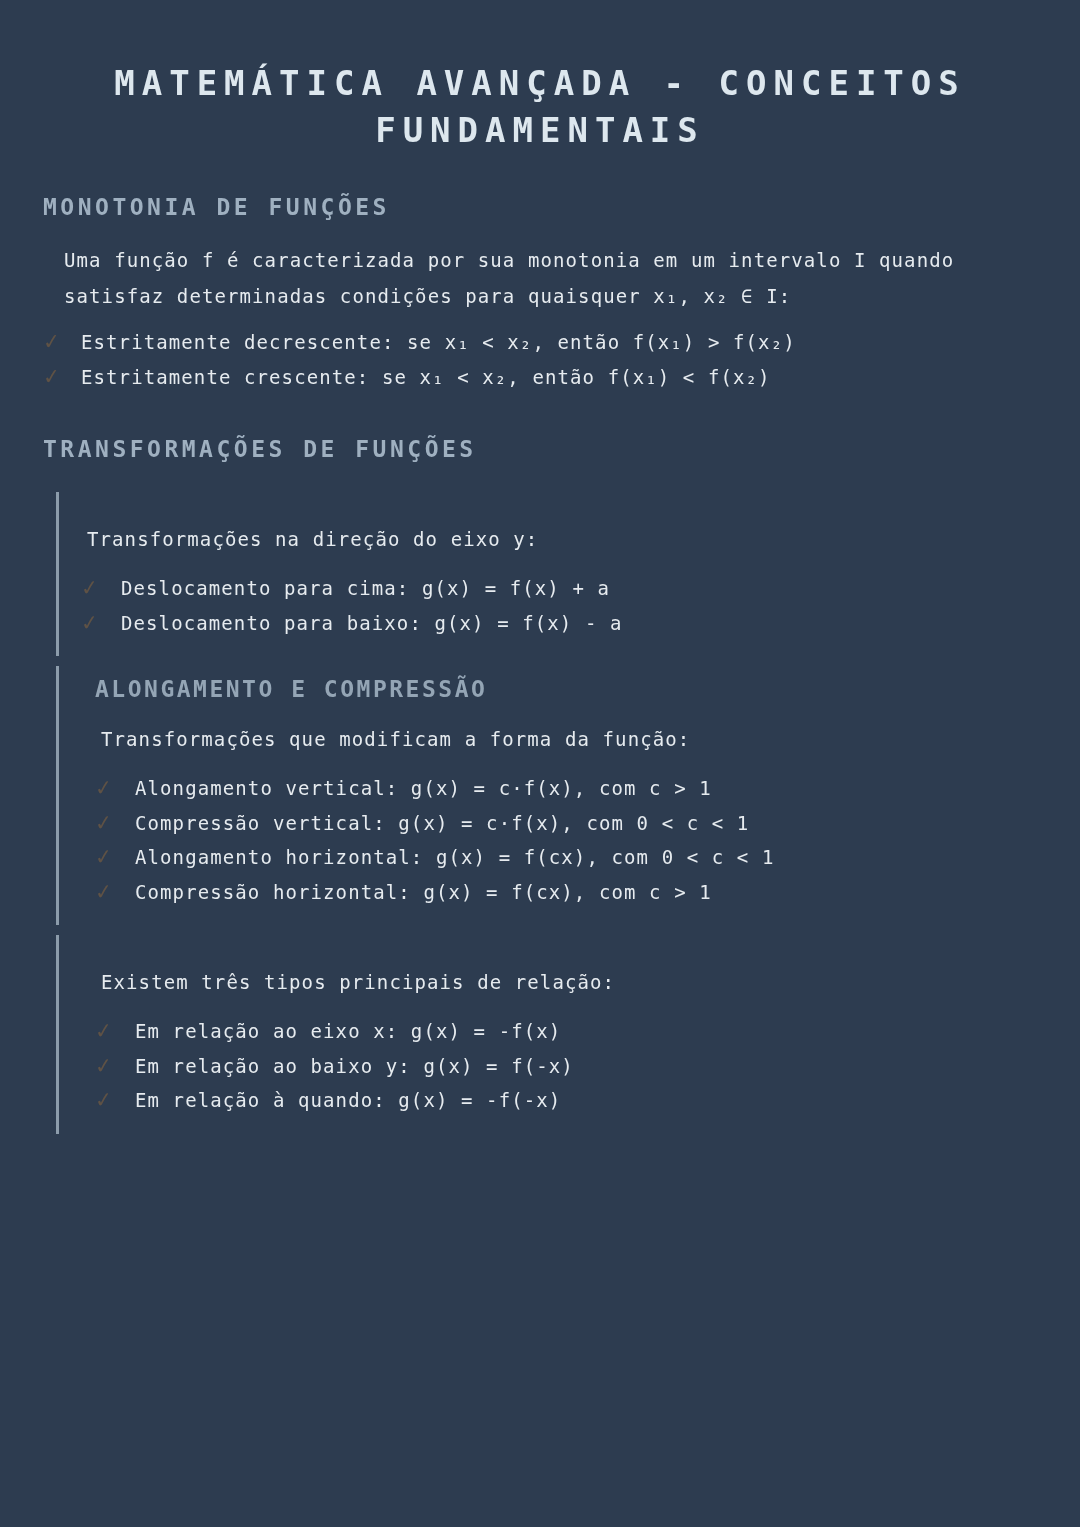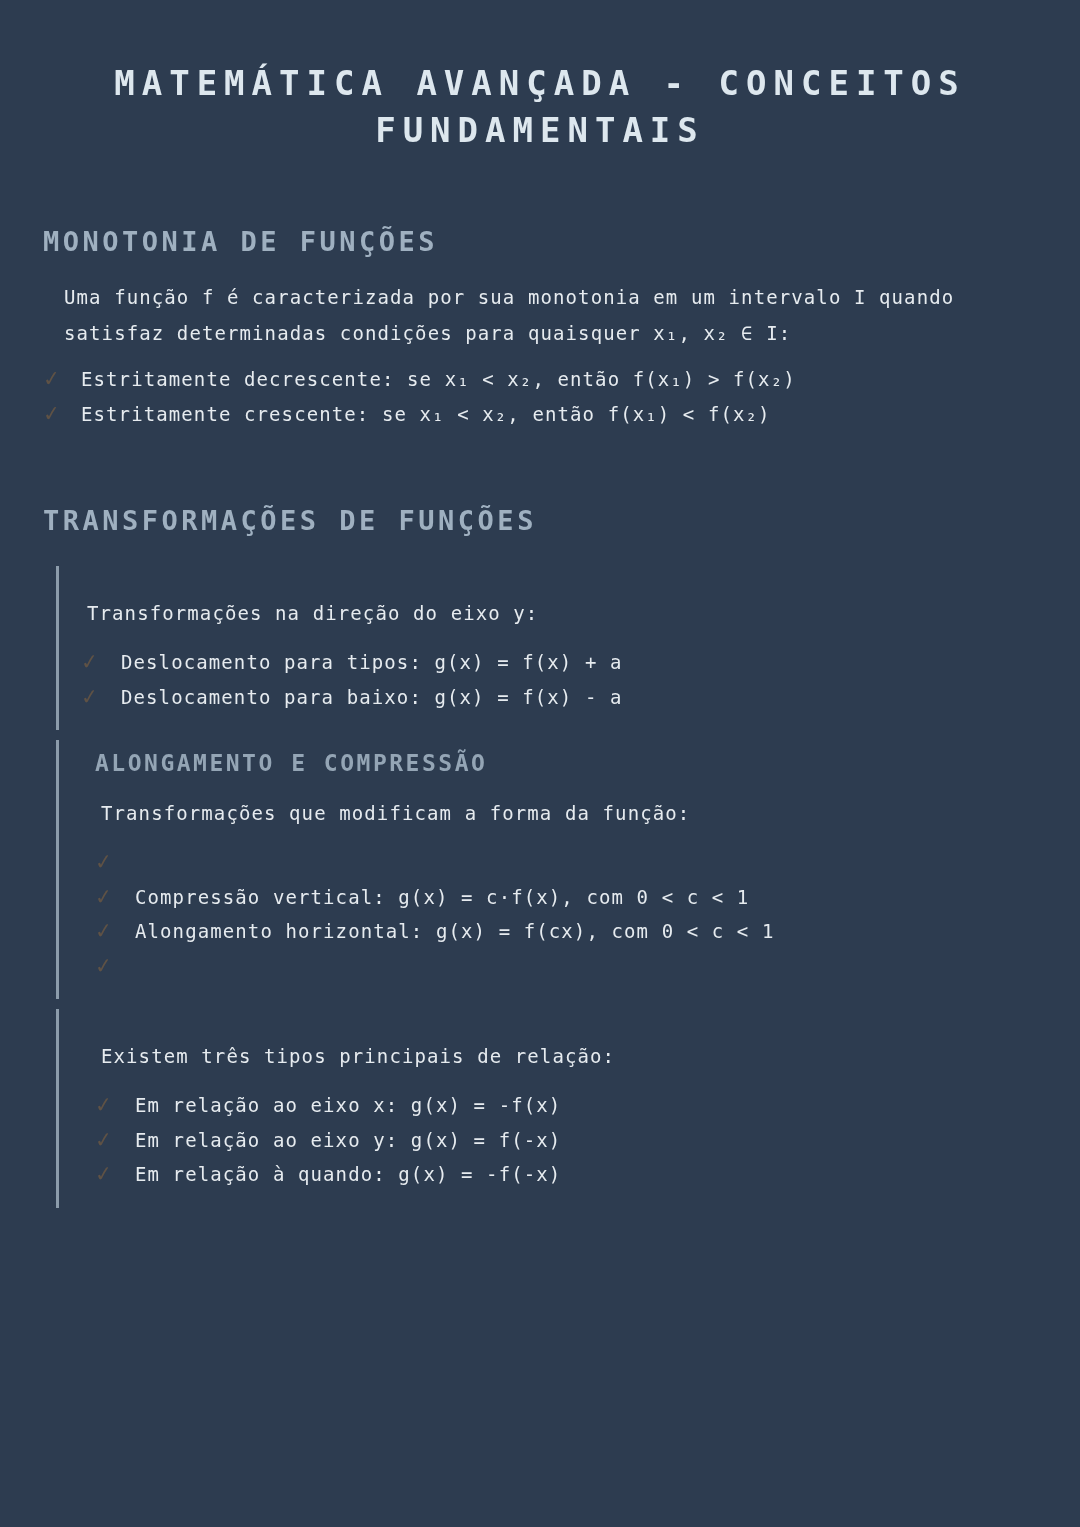--- a/index.html
+++ b/index.html
@@ -27,24 +27,24 @@
     text-align: center;
     color: var(--title);
     font-size: 34px;
     font-weight: bold;
     letter-spacing: 7px;
     line-height: 47px;
     margin: 4px 20px 0 20px;
   }
   .section-heading {
     color: var(--heading);
-    font-size: 27px;
+    font-size: 23px;
     font-weight: bold;
     letter-spacing: 3.5px;
-    margin-top: 72px;
+    margin-top: 40px;
   }
   .intro {
     font-size: 19px;
     letter-spacing: 1.1px;
     line-height: 36px;
     margin-top: 22px;
     margin-left: 21px;
   }
   .intro .line { display: block; }
   .checklist { margin-top: 13px; }
@@ -107,60 +107,62 @@
     </div>
   </div>
 
   <h2 class="section-heading">TRANSFORMAÇÕES DE FUNÇÕES</h2>
 
   <div class="card">
     <p class="intro">Transformações na direção do eixo y:</p>
     <div class="checklist">
       <div class="check-row">
         <span class="check-mark">✓</span>
-        <span class="check-text">Deslocamento para tipos: g(x) = f(x) + a</span>
+        <span class="check-text">Deslocamento para cima: g(x) = f(x) + a</span>
       </div>
       <div class="check-row">
         <span class="check-mark">✓</span>
         <span class="check-text">Deslocamento para baixo: g(x) = f(x) - a</span>
       </div>
     </div>
   </div>
 
   <div class="card">
     <h3 class="card-heading">ALONGAMENTO E COMPRESSÃO</h3>
     <p class="intro">Transformações que modificam a forma da função:</p>
     <div class="checklist">
       <div class="check-row">
         <span class="check-mark">✓</span>
+        <span class="check-text">Alongamento vertical: g(x) = c·f(x), com c &gt; 1</span>
       </div>
       <div class="check-row">
         <span class="check-mark">✓</span>
         <span class="check-text">Compressão vertical: g(x) = c·f(x), com 0 &lt; c &lt; 1</span>
       </div>
       <div class="check-row">
         <span class="check-mark">✓</span>
         <span class="check-text">Alongamento horizontal: g(x) = f(cx), com 0 &lt; c &lt; 1</span>
       </div>
       <div class="check-row">
         <span class="check-mark">✓</span>
+        <span class="check-text">Compressão horizontal: g(x) = f(cx), com c &gt; 1</span>
       </div>
     </div>
   </div>
 
   <div class="card">
     <p class="intro">Existem três tipos principais de relação:</p>
     <div class="checklist">
       <div class="check-row">
         <span class="check-mark">✓</span>
         <span class="check-text">Em relação ao eixo x: g(x) = -f(x)</span>
       </div>
       <div class="check-row">
         <span class="check-mark">✓</span>
-        <span class="check-text">Em relação ao eixo y: g(x) = f(-x)</span>
+        <span class="check-text">Em relação ao baixo y: g(x) = f(-x)</span>
       </div>
       <div class="check-row">
         <span class="check-mark">✓</span>
         <span class="check-text">Em relação à quando: g(x) = -f(-x)</span>
       </div>
     </div>
   </div>
 
 </div>
 

